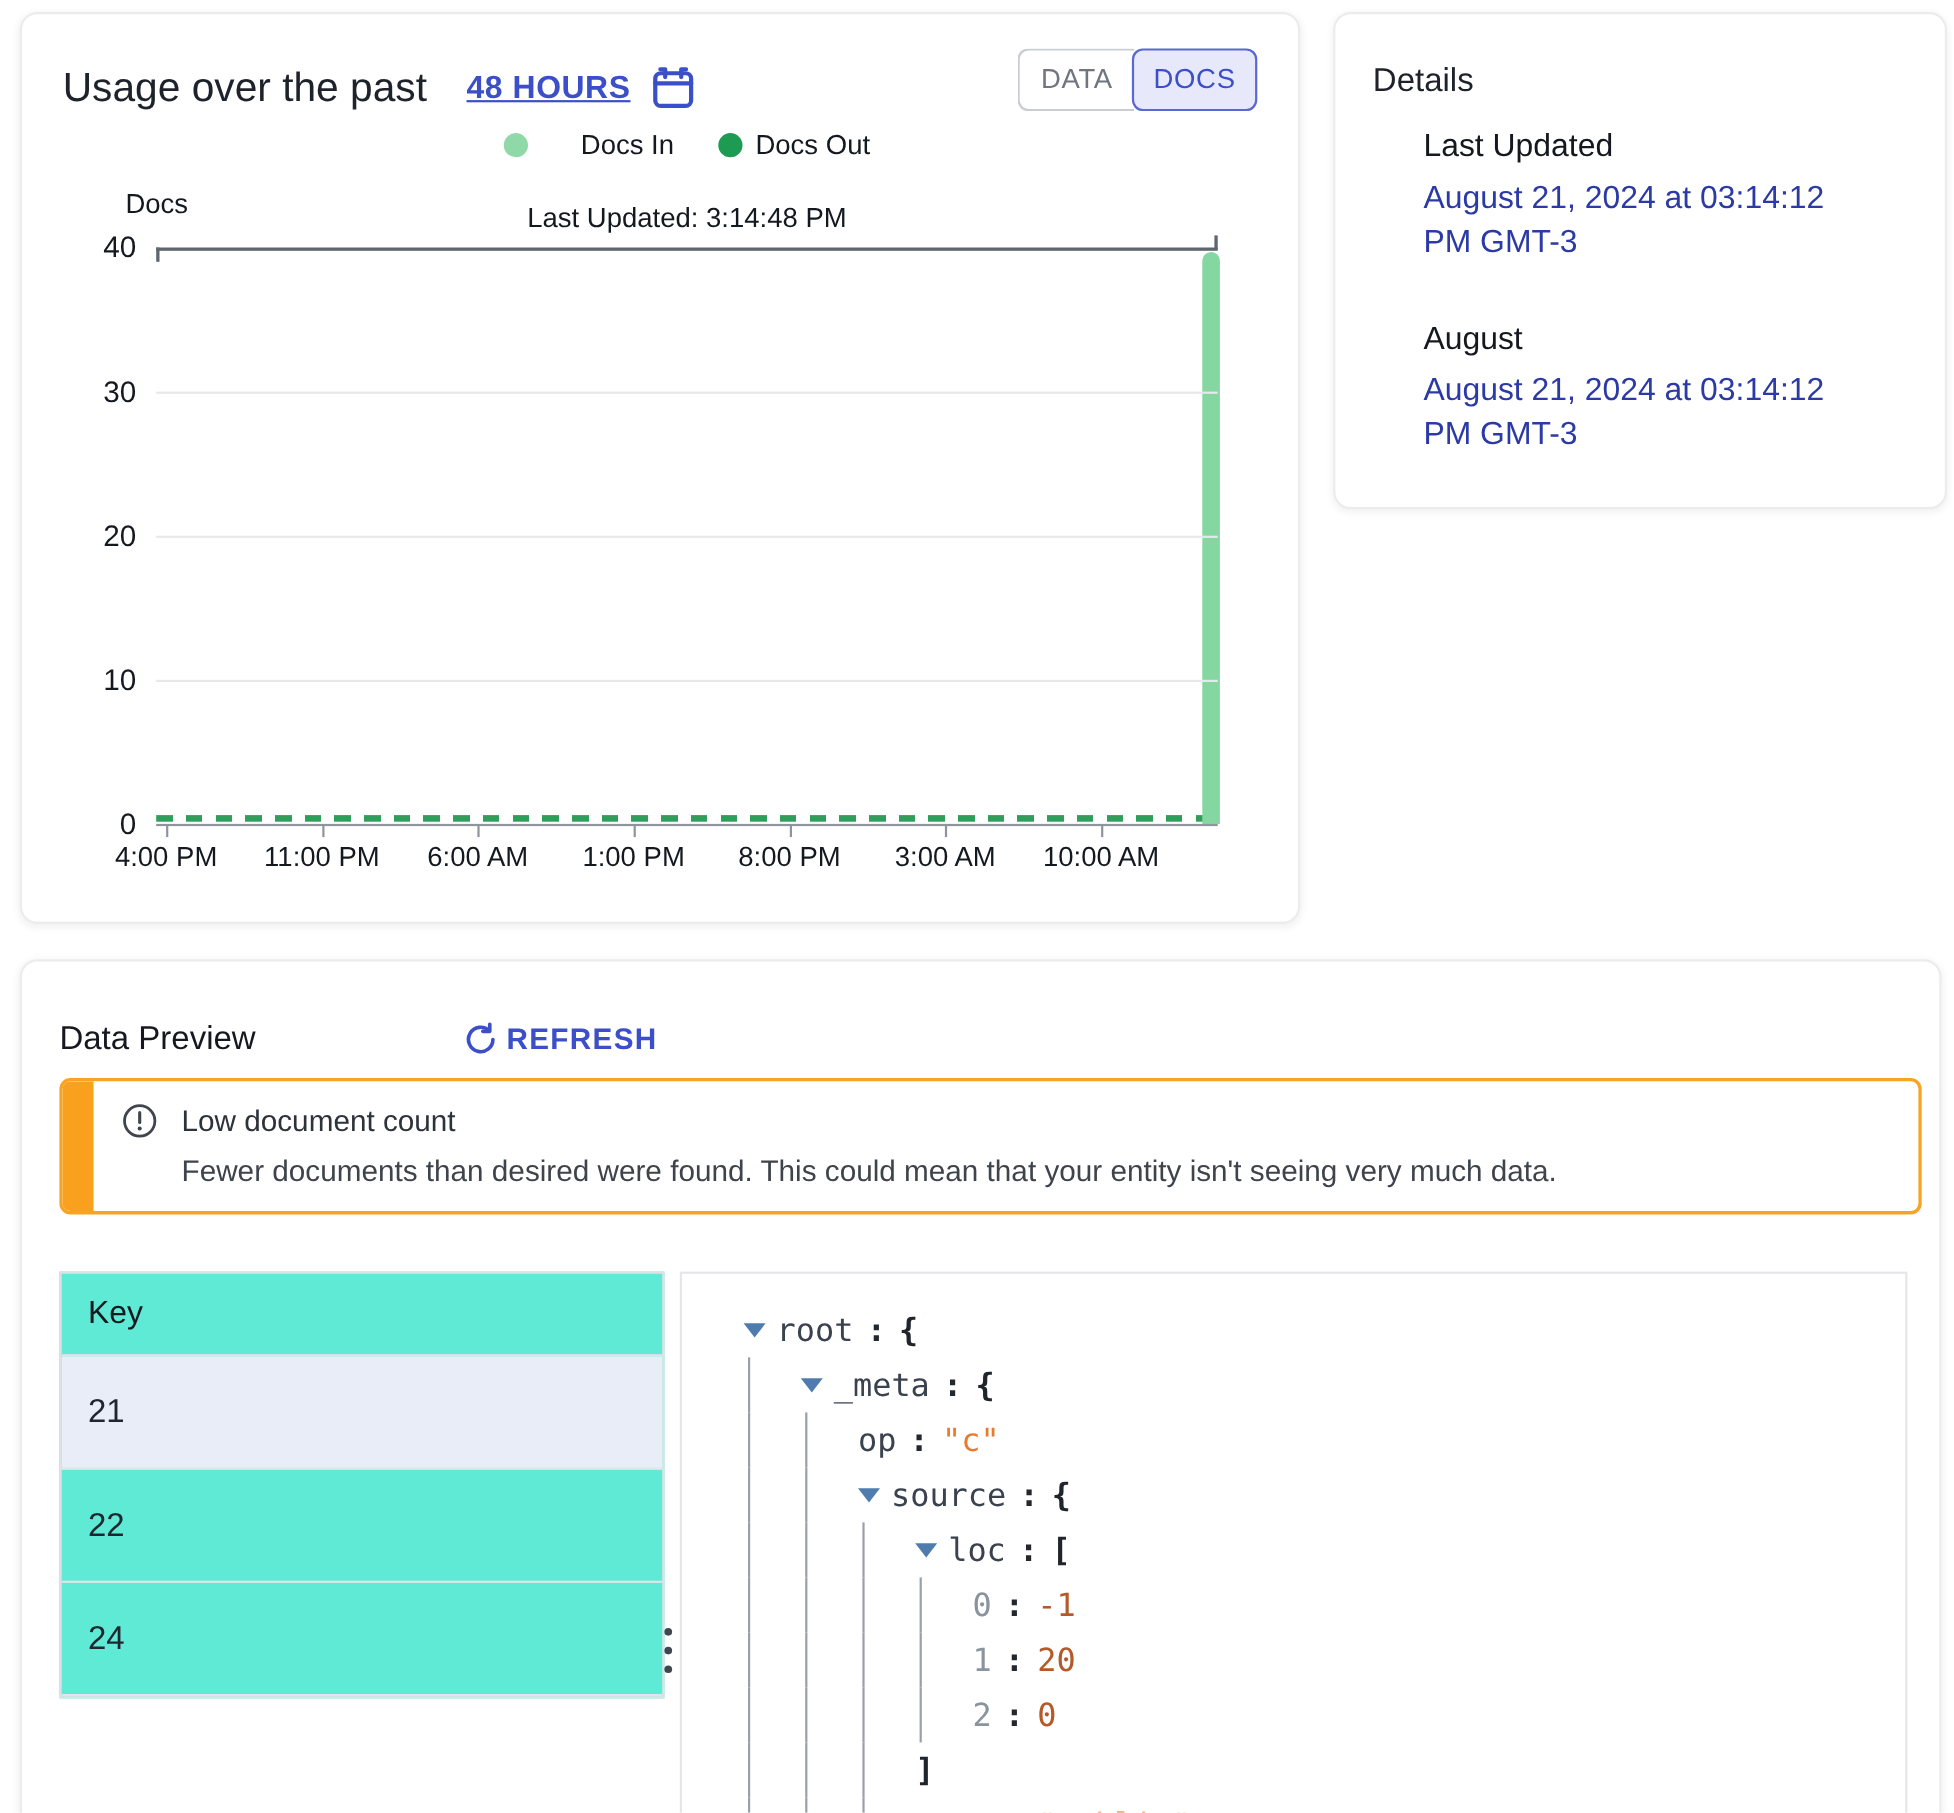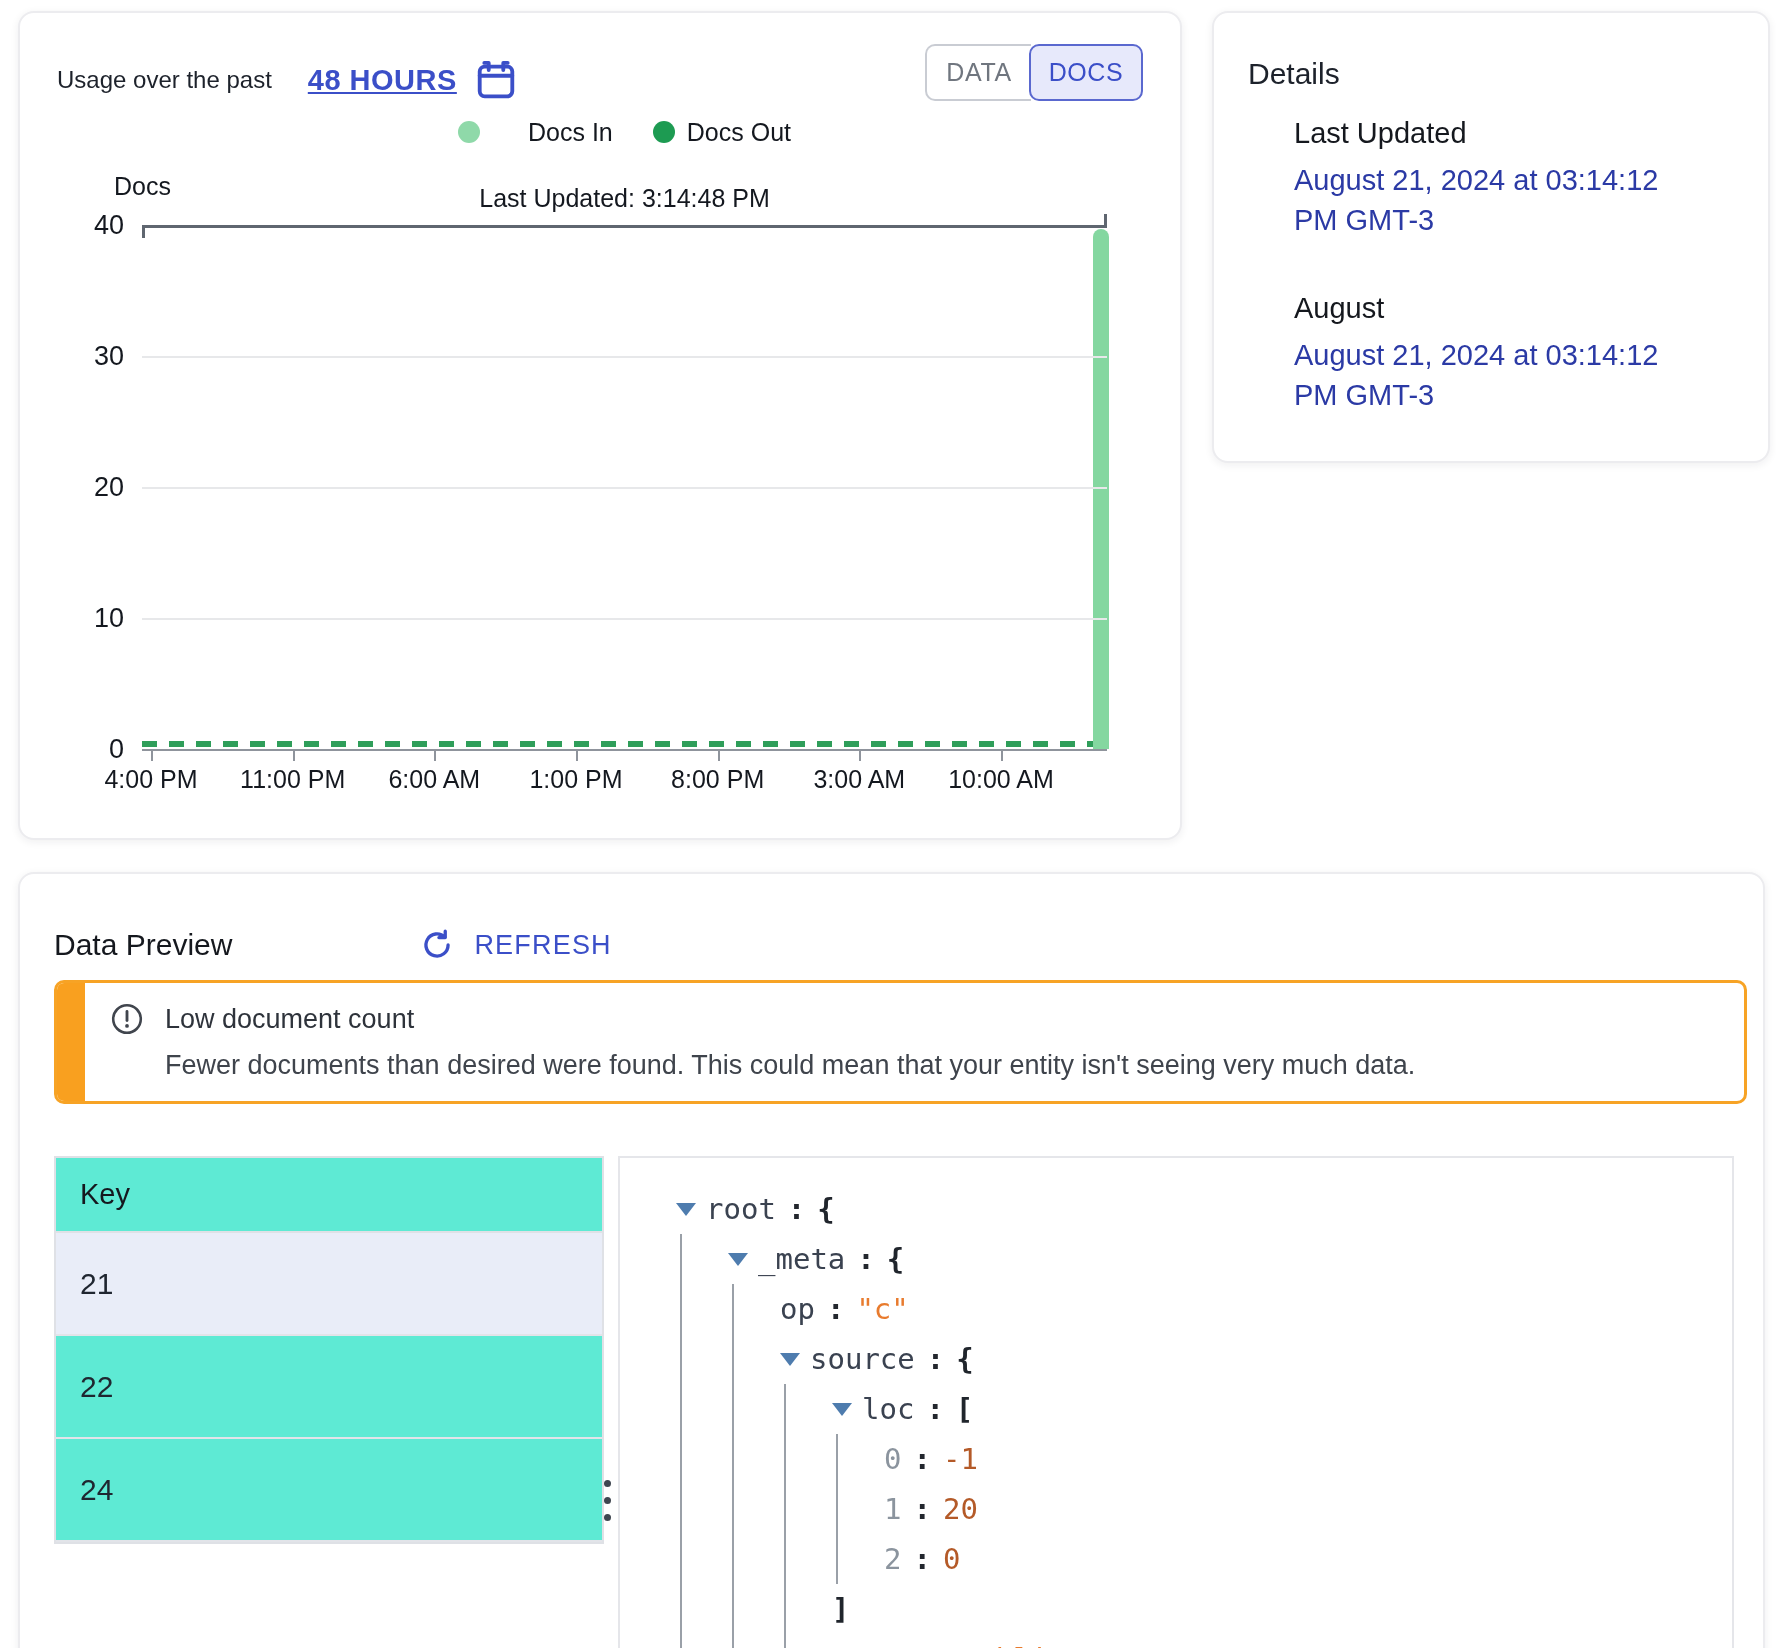--- a/index.html
+++ b/index.html
@@ -6,21 +6,21 @@
   html,body { width:1776px; height:1648px; overflow:hidden; background:#fff;
               font-family:"Liberation Sans", sans-serif; }
   #page { position:relative; width:1776px; height:1648px; overflow:hidden; background:#fff; }
 
   .card { position:absolute; background:#fff; border:2px solid #ececef; border-radius:16px;
           box-shadow:0 2px 8px rgba(27,31,45,.07); }
 
   
   #usage-card { left:18px; top:11px; width:1164px; height:829px; }
   .uc-header { position:absolute; left:37px; top:44px; display:flex; align-items:center; }
-  .uc-title { font-size:24px; color:#1d222b; }
+  .uc-title { font-size:37px; color:#1d222b; }
   .range-link { margin-left:36px; font-size:29px; font-weight:600; letter-spacing:.5px;
                 color:#3b4fc8; text-decoration:underline; cursor:pointer; }
   .cal-icon { margin-left:16px; display:flex; align-items:center; cursor:pointer; }
 
   .toggle { position:absolute; left:905px; top:31px; display:flex; align-items:stretch; }
   .toggle-btn { height:57px; display:flex; align-items:center; justify-content:center;
                 font-size:25px; letter-spacing:.6px; cursor:pointer; }
   .toggle-data { width:106px; color:#70767f; background:#fff; border:2px solid #c9ccd3;
                  border-radius:10px 0 0 10px; border-right:none; }
   .toggle-docs { width:114px; color:#3b4fc8; background:#e7e9fb; border:2px solid #5a68cf;
@@ -57,21 +57,21 @@
   .dc-fields { position:absolute; left:80px; top:104px; width:440px; display:flex;
                flex-direction:column; gap:52px; }
   .dfield .dlabel { font-size:29px; color:#15181e; margin-bottom:10px; }
   .dfield .dvalue { font-size:29px; line-height:40px; color:#2b3aa5; width:410px; }
 
   
   #preview-card { left:18px; top:872px; width:1747px; height:920px; }
   .pc-header { position:absolute; left:34px; top:52px; display:flex; align-items:center; }
   .pc-title { font-size:30px; color:#15181e; }
   .refresh-btn { display:flex; align-items:center; margin-left:186px; cursor:pointer; }
-  .refresh-label { margin-left:18px; font-size:27px; font-weight:400; letter-spacing:1.2px; color:#3b4fc8;text-align:right; }
+  .refresh-label { margin-left:4px; font-size:27px; font-weight:700; letter-spacing:1.2px; color:#3b4fc8;text-align:right; }
 
   #warning { position:absolute; left:34px; top:106px; width:1693px; height:124px;
              border:3px solid #f7a325; border-radius:10px; background:#fff;
              display:flex; overflow:hidden; }
   .warn-bar { width:28px; background:#f9a01f; flex:none; }
   .warn-content { padding:18px 0 0 24px; }
   .warn-title-row { display:flex; align-items:center; gap:20px; }
   .warn-title { font-size:27px; font-weight:500; color:#2e333b; }
   .warn-body { margin-top:13px; margin-left:56px; font-size:27px; color:#3f444c; }
 

